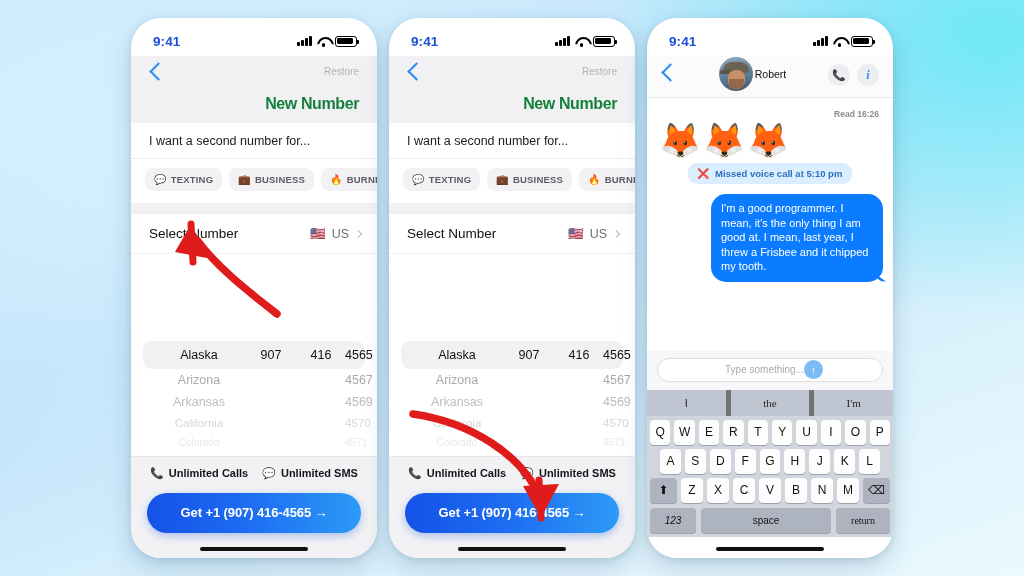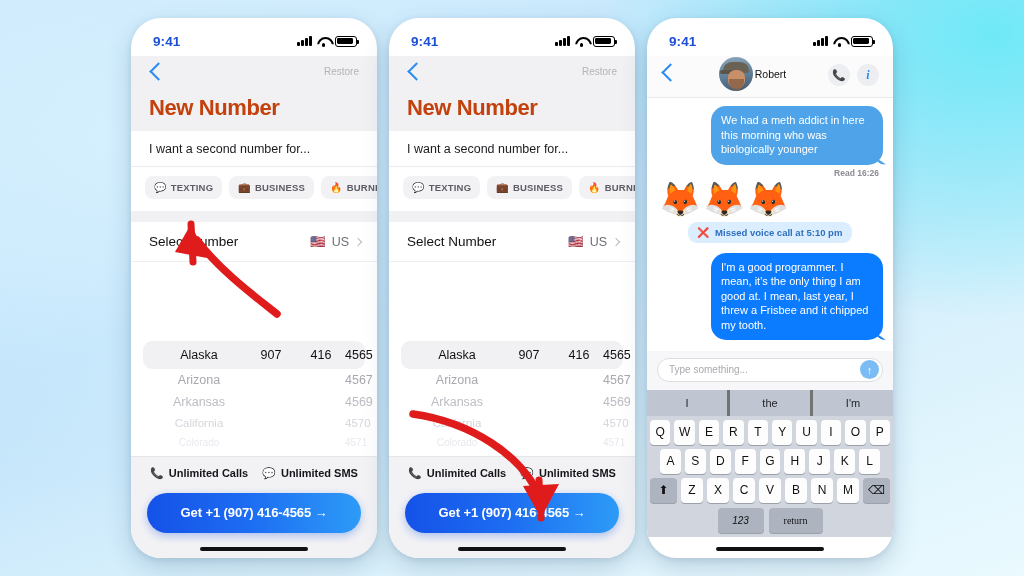--- a/index.html
+++ b/index.html
@@ -56,21 +56,21 @@
   .batt { width:22px; height:11px; border:1.4px solid #000; border-radius:3px; position:relative; padding:1.3px; }
   .batt::after { content:""; position:absolute; right:-3px; top:3.4px; width:1.8px; height:4px; background:#000; border-radius:0 1px 1px 0; }
   .batt i { display:block; height:100%; width:88%; background:#000; border-radius:1.4px; }
 
   
   .nn-top { background:#f1f1f3; padding: 0 18px 10px; }
   .nav { display:flex; align-items:center; justify-content:space-between; height:30px; }
   .back-chevron { width:13px; height:13px; border-left:2.6px solid #2d8cf0; border-bottom:2.6px solid #2d8cf0;
                   transform: rotate(45deg); margin-left:3px; cursor:pointer; }
   .restore { font-size:10px; color:#b3b3b8; }
-  .nn-title { font-size:22px; font-weight:700; color:#c2410c; letter-spacing:-.4px; margin-top:9px; }
+  .nn-title { font-size:16px; font-weight:700; color:#15803d; letter-spacing:-.4px; margin-top:9px;text-align:right; }
 
   .nn-prompt {
     background:#fff; padding:11px 18px 10px; font-size:12.5px; color:#1b1b1f;
     border-bottom:1px solid #ececf0;
   }
   .chips {
     background:#fff; display:flex; gap:7px; padding:9px 14px 12px;
     overflow:hidden;
   }
   .chip {
@@ -164,37 +164,37 @@
   .fox-row { display:flex; gap:2px; margin:4px 0 4px 2px; font-size:34px; line-height:1; }
   .missed {
     margin:6px auto 0; background:#dbeeff; color:#2f6fbf; font-size:9.5px; font-weight:600;
     padding:5px 10px; border-radius:9px; display:flex; align-items:center; gap:5px; width:fit-content;
   }
   .missed .em { font-size:10px; }
 
   .composer { background:#f7f7f9; padding:7px 10px 8px; }
   .inputpill {
     height:24px; border-radius:13px; border:1px solid #dededf; background:#fff;
-    display:flex; align-items:center; justify-content:space-between; padding:0 3px 0 11px;
+    display:flex; align-items:center; justify-content:center; padding:0 3px 0 11px;
   }
   .inputpill .ph { font-size:10px; color:#a9a9b0; }
   .send {
     width:19px; height:19px; border-radius:50%; background:#7bbcf5; color:#fff;
     display:flex; align-items:center; justify-content:center; font-size:11px; cursor:pointer;
   }
 
   .kb { background:#d0d5de; }
   .predictive {
     display:flex; height:26px; align-items:stretch; background:#bfc6d1;
   }
   .pred {
     flex:1; display:flex; align-items:center; justify-content:center;
     font-size:11px; color:#25252a; cursor:pointer;
   }
-  .pred + .pred { border-left:3px solid #737373; }
+  .pred + .pred { border-left:5px solid #737373;font-family:Liberation Serif, serif; }
   .krow { display:flex; justify-content:center; gap:4px; padding:4px 3px 0; }
   .key {
     flex:1 1 0; max-width:22px; height:25px; background:#fdfdfe; border-radius:4px;
     display:flex; align-items:center; justify-content:center;
     font-size:12px; color:#111; box-shadow:0 1px 0 rgba(90,95,105,.45); cursor:pointer;
   }
   .krow.r2 { padding-left:13px; padding-right:13px; }
   .krow.r3 { padding-left:3px; padding-right:3px; }
   .key.wide { max-width:28px; background:#adb4c0; }
   .krow.r4 { padding:5px 3px 4px; gap:5px; }
@@ -475,23 +475,20 @@
           </div>
           <span class="name">Robert</span>
         </div>
         <div class="head-actions">
           <span class="circ-btn">📞</span>
           <span class="circ-btn info">i</span>
         </div>
       </div>
 
       <div class="thread">
-        <div class="bub-row">
-          <div class="bubble b1">We had a meth addict in here this morning who was biologically younger</div>
-        </div>
         <div class="receipt">Read 16:26</div>
 
         <div class="fox-row">
           <span>🦊</span>
           <span>🦊</span>
           <span>🦊</span>
         </div>
 
         <div class="missed">
           <span class="em">❌</span>
@@ -546,20 +543,21 @@
           <span class="key">X</span>
           <span class="key">C</span>
           <span class="key">V</span>
           <span class="key">B</span>
           <span class="key">N</span>
           <span class="key">M</span>
           <span class="key wide">⌫</span>
         </div>
         <div class="krow r4">
           <span class="key fn num">123</span>
+          <span class="key fn space">space</span>
           <span class="key fn ret">return</span>
         </div>
         <div class="kb-home">
           <div class="homebar"></div>
         </div>
       </div>
     </div>
   </div>
 
 </div>

